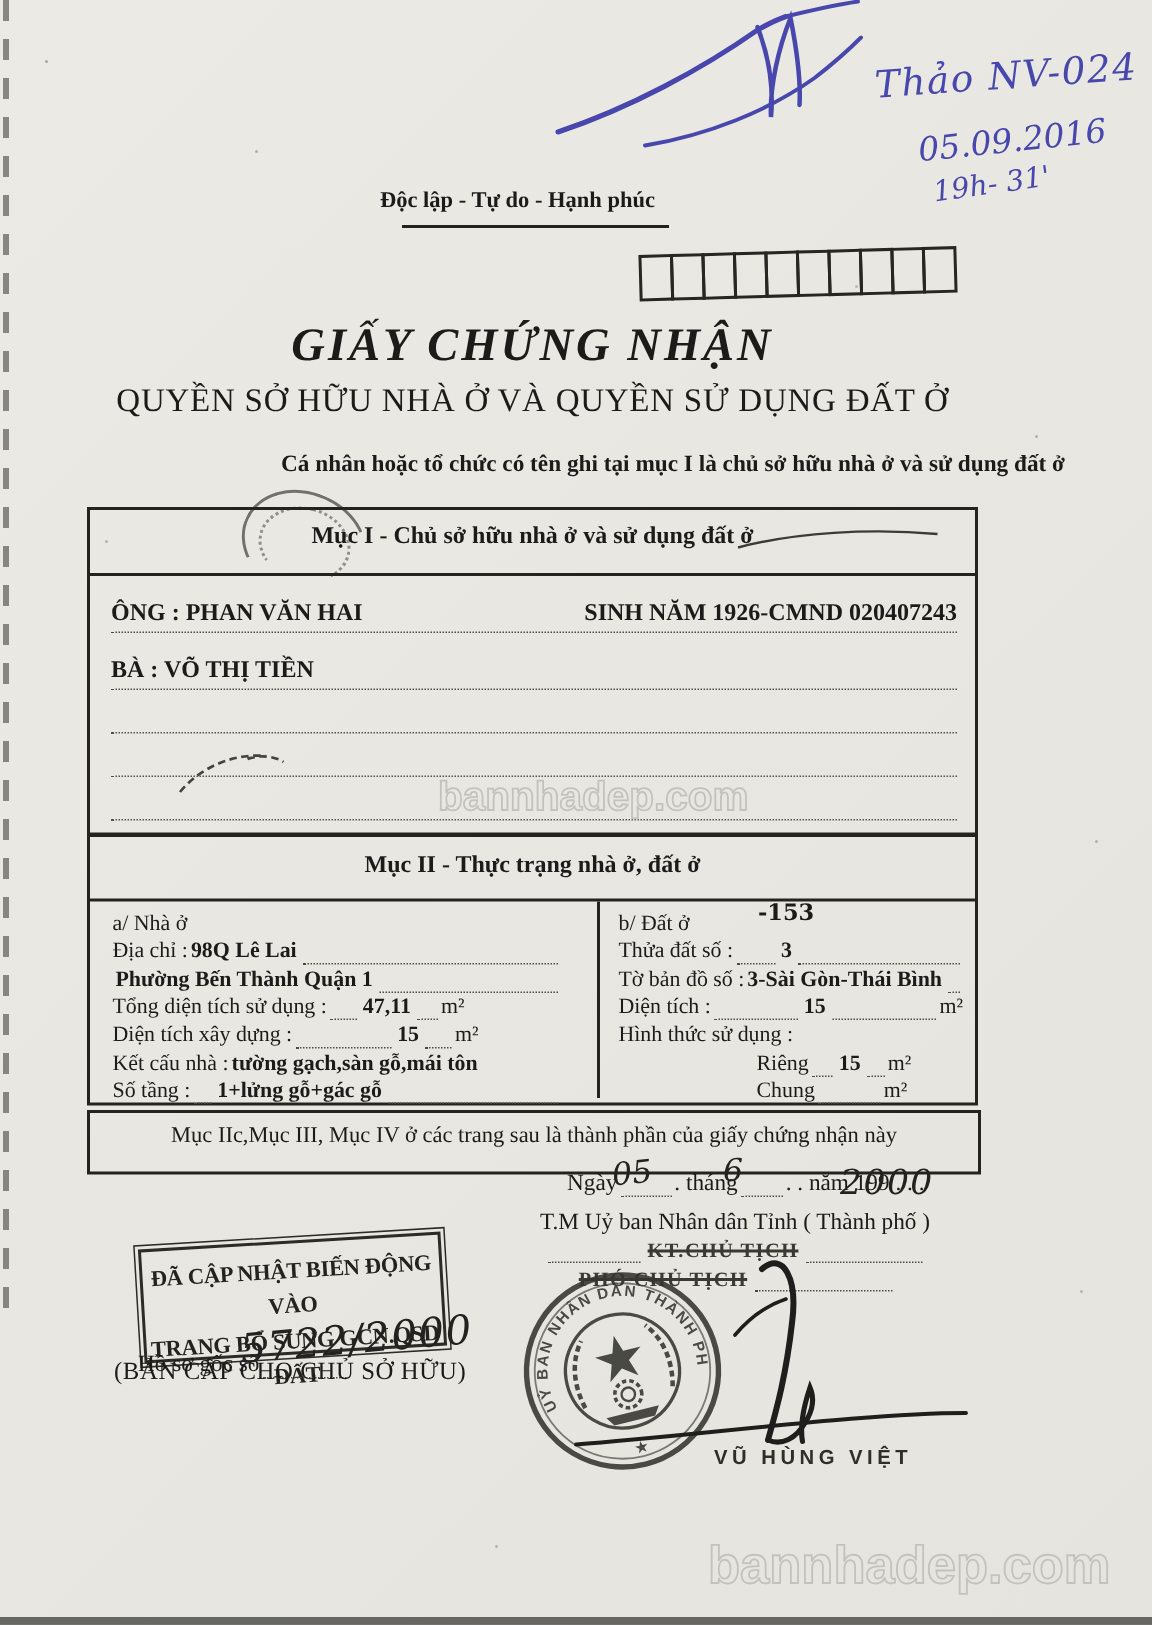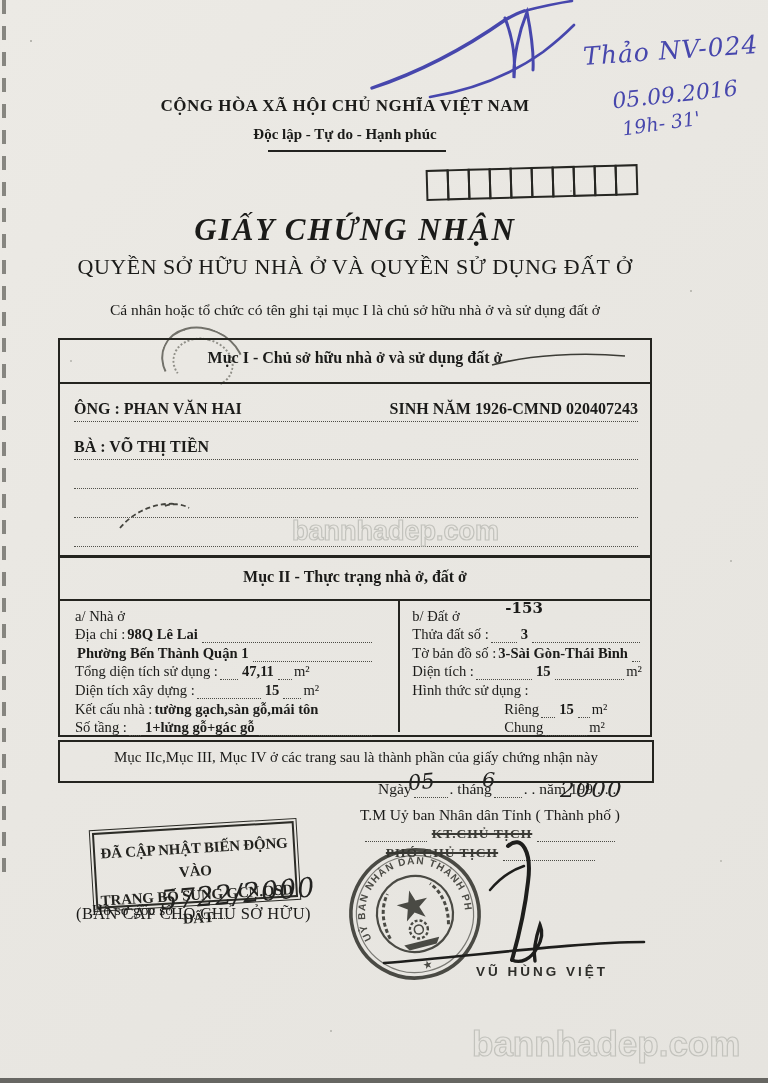--- a/index.html
+++ b/index.html
@@ -28,21 +28,21 @@
   
   .nat-header { left:0; top:96px; width:690px; text-align:center; font-weight:bold; font-size:17px; letter-spacing:.5px; }
   .motto { left:0; top:126px; width:690px; text-align:center; font-weight:bold; font-size:15px; }
   .motto-rule { left:268px; top:150px; width:178px; height:2px; background:#22221f; }
   
   .cbx-strip { left:428px; top:167px; display:flex; transform:rotate(-1.6deg); }
   .cbx { width:19px; height:27px; border:2px solid #262622; margin-left:-2px; background:transparent; }
   
   .cert-title { left:0; top:212px; width:710px; text-align:center; font-size:31px; font-weight:bold; letter-spacing:2px;font-style:italic; }
   .cert-sub { left:0; top:254px; width:710px; text-align:center; font-size:22px; letter-spacing:.5px; }
-  .cert-note { left:0; top:301px; width:710px; text-align:center; font-size:15.5px; font-weight:normal; }
+  .cert-note { left:0; top:301px; width:710px; text-align:right; font-size:15.5px; font-weight:bold; }
   
   .box { border:2px solid #24241f; background:transparent; }
   .muc1 { left:58px; top:338px; width:590px; height:215px; }
   .muc1-head { height:33px; border-bottom:2px solid #24241f; text-align:center;
     font-weight:bold; font-size:16px; padding-top:9px; position:relative; }
   .muc1-body { padding:0 12px 0 14px; }
   .owner-row { display:flex; justify-content:space-between; align-items:center;
     height:24px; margin-top:13px; border-bottom:1.7px dotted #4b4b45;
     font-weight:bold; font-size:16px; }
   .empty-row { height:28px; border-bottom:1.7px dotted #52524c; }
@@ -116,21 +116,20 @@
       <path d="M 505 18 C 512 36, 516 56, 514 78 C 513 58, 519 32, 527 12 C 531 32, 534 52, 533 70" stroke-width="3"></path>
       <path d="M 430 97 C 472 90, 512 74, 543 52 C 556 42, 566 33, 574 25" stroke-width="2.6"></path>
       <path d="M 524 11 C 544 6, 558 3, 572 1" stroke-width="2.6"></path>
     </g>
   </svg>
 
   <div class="abs hw-blue ann-label">Thảo NV-024</div>
   <div class="abs hw-blue ann-date">05.09.2016</div>
   <div class="abs hw-blue ann-time">19h- 31'</div>
 
-  <div class="abs nat-header">CỘNG HÒA XÃ HỘI CHỦ NGHĨA VIỆT NAM</div>
   <div class="abs motto">Độc lập - Tự do - Hạnh phúc</div>
   <div class="abs motto-rule"></div>
 
   <div class="abs cbx-strip">
     <div class="cbx"></div>
     <div class="cbx"></div>
     <div class="cbx"></div>
     <div class="cbx"></div>
     <div class="cbx"></div>
     <div class="cbx"></div>

